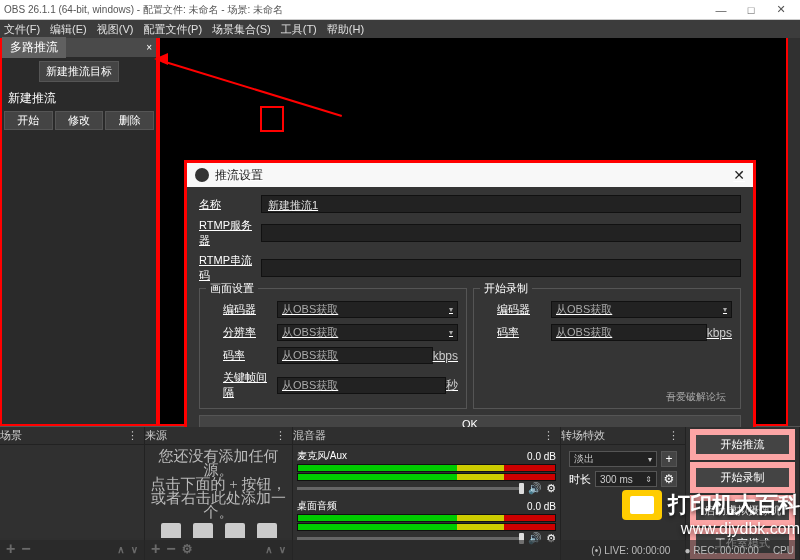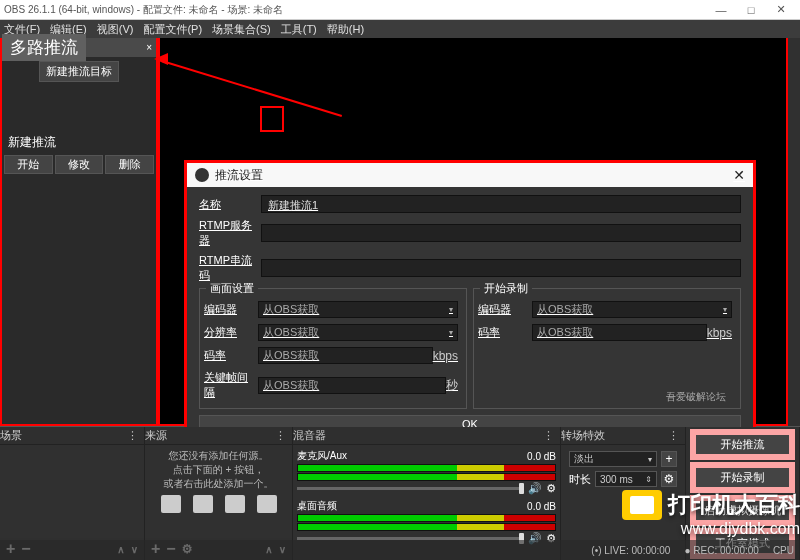--- a/index.html
+++ b/index.html
@@ -5,44 +5,44 @@
   * { box-sizing: border-box; margin: 0; padding: 0; }
   html, body { width: 800px; height: 560px; overflow: hidden; font-family: "Microsoft YaHei", Arial, sans-serif; font-size: 11px; background: #f0f0f0; color: #ffffff; }
   .titlebar { height: 20px; background: #ffffff; color: #555; display: flex; align-items: center; padding: 0 4px; border-bottom: 1px solid #ccc; }
   .titlebar .tl { flex: 1; font-size: 10px; }
   .titlebar .win-btn { width: 30px; text-align: center; color: #555; }
   .menubar { height: 18px; background: #3c3c3c; color: #e0e0e0; display: flex; align-items: center; padding: 0 4px; gap: 10px; font-size: 11px; }
   .menubar span { white-space: nowrap; }
   .workspace { position: relative; height: 388px; background: #303030; display: flex; }
   .left-col { width: 158px; background: #2a2a2a; border: 2px solid #f00; border-top: none; margin-left: 0; }
   .tab-row { display: flex; align-items: center; background: #4a4a4a; height: 19px; }
-  .tab-row .tab { padding: 2px 8px; background: #606060; font-size: 17px; }
+  .tab-row .tab { padding: 2px 8px; background: #606060; font-size: 12px; }
   .tab-row .x { margin-left: auto; padding: 0 4px; font-size: 10px; }
   .toolbar-row { text-align: center; padding: 4px; background: #2a2a2a; font-size: 11px; }
   .small-btn { background: #444; padding: 2px 6px; border: 1px solid #555; display: inline-block; font-size: 11px; }
-  .sub-label { padding: 4px 6px; font-size: 12px; margin-top: 44px; }
+  .sub-label { padding: 4px 6px; font-size: 12px; }
   .btn-row { display: flex; gap: 2px; padding: 0 2px; }
   .btn-row .sb { flex: 1; text-align: center; background: #444; border: 1px solid #555; padding: 1px 0; font-size: 11px; }
   .preview { flex: 1; background: #000; position: relative; border-left: 2px solid #f00; border-right: 2px solid #f00; border-bottom: 2px solid #f00; margin-right: 12px; }
   .preview-inner { position: absolute; inset: 5px; background: #000; }
   .red-box { position: absolute; top: 68px; left: 100px; width: 24px; height: 26px; border: 2px solid #f00; }
   .arrow-line { position: absolute; top: 22px; left: 2px; width: 188px; height: 2px; background: #f00; transform: rotate(17deg); transform-origin: left; }
   .arrow-head { position: absolute; top: 15px; left: -6px; width: 0; height: 0; border-right: 14px solid #f00; border-top: 6px solid transparent; border-bottom: 6px solid transparent; }
 
   
   .dialog { position: absolute; left: 24px; top: 122px; width: 572px; border: 3px solid #f00; background: #222; text-decoration: underline; }
   .dlg-title { height: 24px; background: #f8f8f8; color: #222; display: flex; align-items: center; padding: 0 8px; font-size: 12px; }
   .dlg-title .ico { width: 14px; height: 14px; border-radius: 50%; background: #333; margin-right: 6px; position:relative; }
   .dlg-title .x { margin-left: auto; font-size: 14px; }
   .dlg-body { padding: 8px 12px 4px 12px; background: #353535; }
   .form-row { display: flex; align-items: center; margin-bottom: 5px; }
   .form-row label { width: 62px; font-size: 11px; }
   .form-row .inp { flex: 1; background: #222; border: 1px solid #111; padding: 2px 6px; height: 18px; font-size: 11px; color: #e0e0e0; }
   .two-col { display: flex; gap: 6px; }
-  .fieldset { flex: 1; border: 1px solid #555; padding: 6px 8px 8px 4px; position: relative; }
+  .fieldset { flex: 1; border: 1px solid #555; padding: 6px 8px 8px 23px; position: relative; }
   .fieldset .legend { position: absolute; top: -8px; left: 6px; background: #353535; padding: 0 4px; font-size: 11px; }
   .sel-row { display: flex; align-items: center; margin-top: 6px; }
   .sel-row label { width: 54px; font-size: 11px; }
   .sel-row .sel { flex: 1; background: #222; border: 1px solid #111; padding: 1px 4px; height: 17px; font-size: 11px; color: #aaa; display: flex; align-items: center; }
   .sel-row .sel .arr { margin-left: auto; font-size: 8px; }
   .sel-row .unit { font-size: 12px; color: #ccc; }
   .ok-row { text-align: center; padding: 2px; margin-top: 6px; border: 1px solid #555; background: #444; font-size: 11px; }
   .info-row { padding: 4px 6px; font-size: 11px; color: #bbb; display: flex; align-items: center; gap: 4px; }
   .info-row .mid { margin-left: auto; display: flex; gap: 10px; align-items: center; }
   .gear { display:inline-block; width:10px;height:10px;border:1px solid #bbb;border-radius:50%; }
@@ -53,21 +53,21 @@
   .panel .ph { height: 18px; background: #2f2f2f; color: #ccc; text-align: center; font-size: 11px; display: flex; align-items: center; justify-content: center; border-bottom: 1px solid #222; }
   .panel .ph .dots { margin-left: auto; padding: 0 6px; }
   .p1 { width: 145px; }
   .p2 { width: 148px; }
   .p3 { width: 268px; }
   .p4 { width: 125px; }
   .p5 { flex: 1; }
   .panel .pb { flex: 1; background: #303030; position: relative; padding: 4px; overflow: hidden; }
   .panel .pf { height: 22px; background: #2f2f2f; display: flex; align-items: center; padding: 0 6px; gap: 6px; }
   .panel .pf .pm { font-size: 16px; font-weight: bold; color: #ccc; }
-  .sources-text { text-align: center; color: #bbb; font-size: 10px; line-height: 14px; }
+  .sources-text { text-align: center; color: #bbb; font-size: 15px; line-height: 14px; font-family: Liberation Serif, serif; }
   .src-icons { display: flex; justify-content: center; gap: 12px; margin-top: 4px; }
   .src-icons .ic { width: 20px; height: 18px; background: #ccc; border-radius: 2px; position: relative; }
   .mixer-row { margin-bottom: 4px; }
   .mixer-row .mr-top { display: flex; align-items: center; font-size: 10px; }
   .mixer-row .mr-top .db { margin-left: auto; }
   .meter { height: 8px; display: flex; margin-top: 1px; border: 1px solid #111; background: #111; }
   .meter .g { background: linear-gradient(90deg, #0c0, #0c0); }
   .meter .y { background: #cc0; }
   .meter .r { background: #c00; }
   .mr-bot { display: flex; align-items: center; gap: 4px; margin-top: 1px; }

